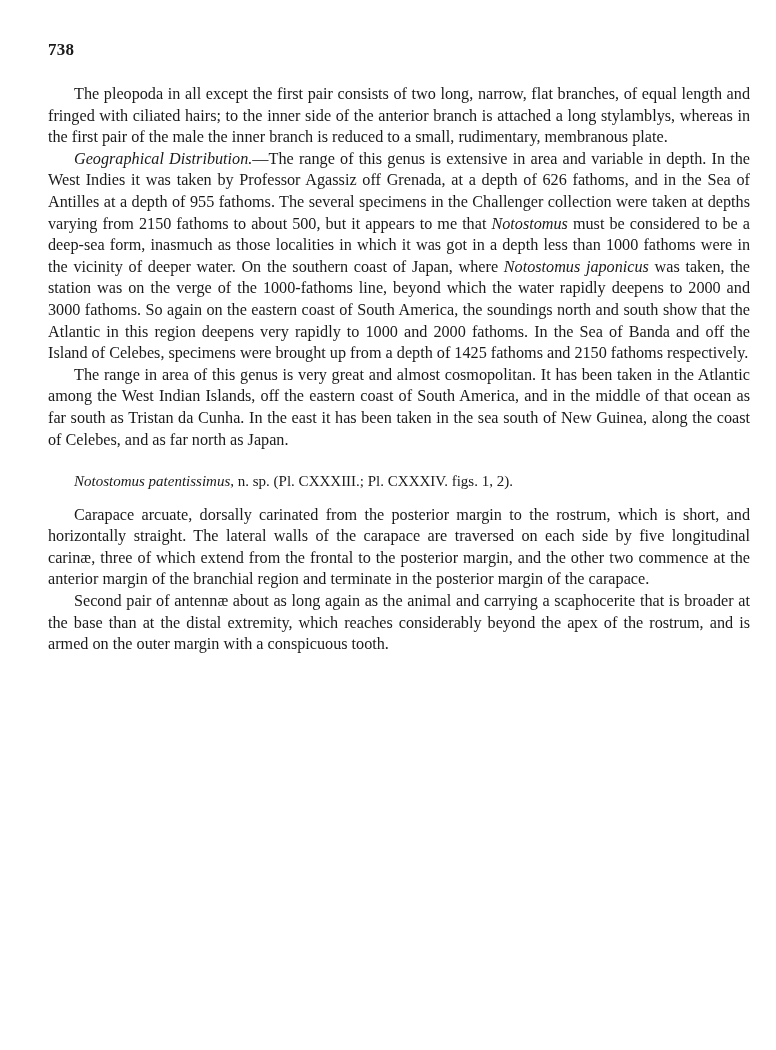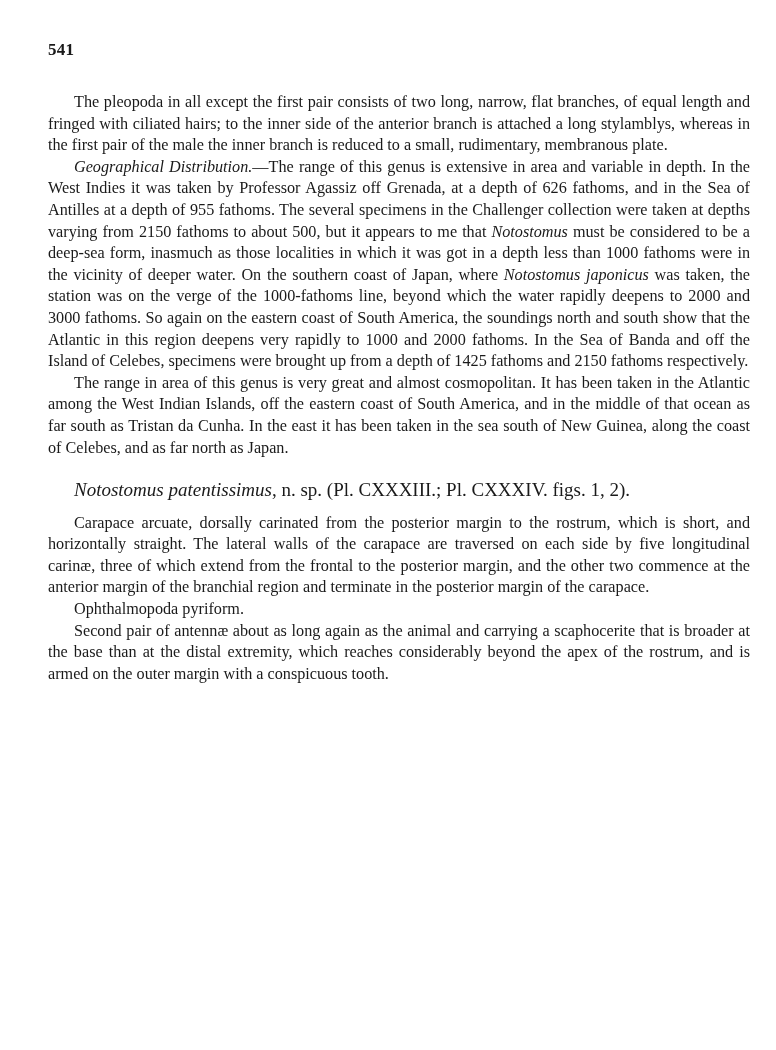--- a/index.html
+++ b/index.html
@@ -2,37 +2,36 @@
 <html><head>
 <meta charset="utf-8">
 <style>
   html, body { margin:0; padding:0; background:#ffffff; }
   body { width:776px; height:1050px; overflow:hidden; position:relative;
          font-family:"Liberation Serif","DejaVu Serif",serif; color:#1a1a1a; }
   .page { position:absolute; left:48px; top:40px; width:702px; }
   .running-head { position:relative; height:24px; font-size:16px; }
   .page-number { position:absolute; left:0; top:0; font-weight:bold; font-size:17px; letter-spacing:0.3px; }
   .head-title { position:absolute; left:178px; top:1px; font-size:14.5px; letter-spacing:1.2px; }
-  .body { margin-top:28px; font-size:16.2px; line-height:21.6px; text-align:justify; }
+  .body { margin-top:20px; font-size:16.2px; line-height:21.6px; text-align:justify; }
   .body p { margin:0; text-indent:26px; }
   .body i { font-style:italic; }
-  .species-heading { margin:20px 0 12px 26px; font-size:19px; line-height:21.6px; }
+  .species-heading { margin:20px 0 12px 26px; font-size:15px; line-height:21.6px; }
 </style>
 </head>
 <body>
 
 <div class="page">
   <div class="running-head">
-    <span class="page-number">541</span>
+    <span class="page-number">738</span>
   </div>
 
   <div class="body">
     <p>The pleopoda in all except the first pair consists of two long, narrow, flat branches, of equal length and fringed with ciliated hairs; to the inner side of the anterior branch is attached a long stylamblys, whereas in the first pair of the male the inner branch is reduced to a small, rudimentary, membranous plate.</p>
     <p><i>Geographical Distribution.</i><span>—The range of this genus is extensive in area and variable in depth. In the West Indies it was taken by Professor Agassiz off Grenada, at a depth of 626 fathoms, and in the Sea of Antilles at a depth of 955 fathoms. The several specimens in the Challenger collection were taken at depths varying from 2150 fathoms to about 500, but it appears to me that </span><i>Notostomus</i><span> must be considered to be a deep-sea form, inasmuch as those localities in which it was got in a depth less than 1000 fathoms were in the vicinity of deeper water. On the southern coast of Japan, where </span><i>Notostomus japonicus</i><span> was taken, the station was on the verge of the 1000-fathoms line, beyond which the water rapidly deepens to 2000 and 3000 fathoms. So again on the eastern coast of South America, the soundings north and south show that the Atlantic in this region deepens very rapidly to 1000 and 2000 fathoms. In the Sea of Banda and off the Island of Celebes, specimens were brought up from a depth of 1425 fathoms and 2150 fathoms respectively.</span></p>
     <p>The range in area of this genus is very great and almost cosmopolitan. It has been taken in the Atlantic among the West Indian Islands, off the eastern coast of South America, and in the middle of that ocean as far south as Tristan da Cunha. In the east it has been taken in the sea south of New Guinea, along the coast of Celebes, and as far north as Japan.</p>
 
     <div class="species-heading"><i>Notostomus patentissimus</i><span>, n. sp. (Pl. CXXXIII.; Pl. CXXXIV. figs. 1, 2).</span></div>
 
     <p>Carapace arcuate, dorsally carinated from the posterior margin to the rostrum, which is short, and horizontally straight. The lateral walls of the carapace are traversed on each side by five longitudinal carinæ, three of which extend from the frontal to the posterior margin, and the other two commence at the anterior margin of the branchial region and terminate in the posterior margin of the carapace.</p>
-    <p>Ophthalmopoda pyriform.</p>
     <p>Second pair of antennæ about as long again as the animal and carrying a scaphocerite that is broader at the base than at the distal extremity, which reaches considerably beyond the apex of the rostrum, and is armed on the outer margin with a conspicuous tooth.</p>
   </div>
 </div>
 
 </body></html>

